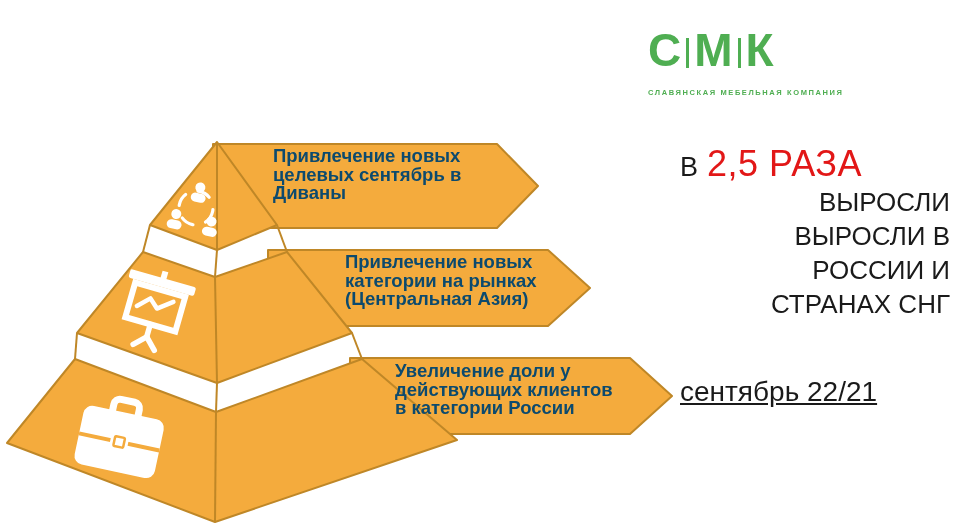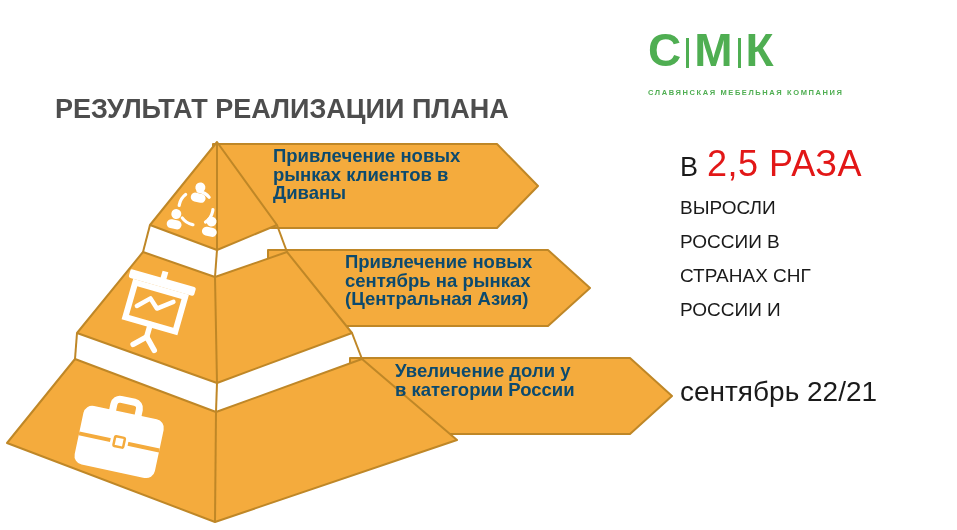--- a/index.html
+++ b/index.html
@@ -25,41 +25,40 @@
   .banner-label div{white-space:nowrap;}
   .bl-1{left:273px;top:147px;}
   .bl-2{left:345px;top:253px;}
   .bl-3{left:395px;top:362px;}
 
   
   .result{position:absolute;left:680px;top:143px;width:270px;}
   .result-line1{display:flex;align-items:baseline;gap:9px;}
   .result-prefix{font-size:27px;color:#1a1a1a;}
   .result-highlight{font-size:36px;color:#e21717;letter-spacing:0.5px;}
-  .result-rest{margin-top:6px;font-size:19px;line-height:34px;color:#1a1a1a;}
+  .result-rest{font-size:26px;line-height:34px;color:#1a1a1a;text-align:right;}
   .result-rest div{white-space:nowrap;}
-  .period{position:absolute;left:680px;top:376px;font-size:28px;color:#1a1a1a;}
+  .period{position:absolute;left:680px;top:376px;font-size:28px;color:#1a1a1a;text-decoration:underline;}
 </style>
 </head>
 <body>
 
 <div class="slide">
 
   <div class="logo">
     <div class="logo-letters">
       <span>С</span>
       <span class="logo-bar"></span>
       <span>М</span>
       <span class="logo-bar"></span>
       <span>К</span>
     </div>
     <div class="logo-sub">СЛАВЯНСКАЯ МЕБЕЛЬНАЯ КОМПАНИЯ</div>
   </div>
 
-  <div class="page-title">РЕЗУЛЬТАТ РЕАЛИЗАЦИИ ПЛАНА</div>
 
   <svg class="diagram" viewBox="0 0 700 530" width="700" height="530">
     <g fill="#f4ab3d" stroke="#bf8727" stroke-width="2" stroke-linejoin="round">
 
       <polygon points="213,144 497,144 538,186 497,228 213,228"></polygon>
       <polygon points="268,250 548,250 590,288 548,326 268,326"></polygon>
       <polygon points="350,358 630,358 672,396 630,434 350,434"></polygon>
 
       <polygon points="217,142 277,225 217,250 150,225"></polygon>
       <line x1="217" y1="142" x2="217" y2="250"></line>
@@ -109,40 +108,41 @@
       <rect x="-13" y="-38" width="26" height="20" rx="6" fill="none" stroke="#ffffff" stroke-width="7"></rect>
       <rect x="-41" y="-26" width="82" height="60" rx="9" fill="#ffffff"></rect>
       <line x1="-41" y1="4" x2="41" y2="4" stroke="#f4ab3d" stroke-width="4"></line>
       <rect x="-9" y="-5" width="18" height="18" rx="2" fill="#ffffff"></rect>
       <rect x="-5" y="-1" width="10" height="10" rx="1" fill="none" stroke="#f4ab3d" stroke-width="2.5"></rect>
     </g>
   </svg>
 
   <div class="banner-label bl-1">
     <div>Привлечение новых</div>
-    <div>рынках клиентов в</div>
+    <div>целевых сентябрь в</div>
     <div>Диваны</div>
   </div>
   <div class="banner-label bl-2">
     <div>Привлечение новых</div>
-    <div>сентябрь на рынках</div>
+    <div>категории на рынках</div>
     <div>(Центральная Азия)</div>
   </div>
   <div class="banner-label bl-3">
     <div>Увеличение доли у</div>
+    <div>действующих клиентов</div>
     <div>в категории России</div>
   </div>
 
   <div class="result">
     <div class="result-line1">
       <span class="result-prefix">В</span>
       <span class="result-highlight">2,5 РАЗА</span>
     </div>
     <div class="result-rest">
       <div>ВЫРОСЛИ</div>
-      <div>РОССИИ В</div>
+      <div>ВЫРОСЛИ В</div>
+      <div>РОССИИ И</div>
       <div>СТРАНАХ СНГ</div>
-      <div>РОССИИ И</div>
     </div>
   </div>
   <div class="period">сентябрь 22/21</div>
 
 </div>
 
 </body></html>

